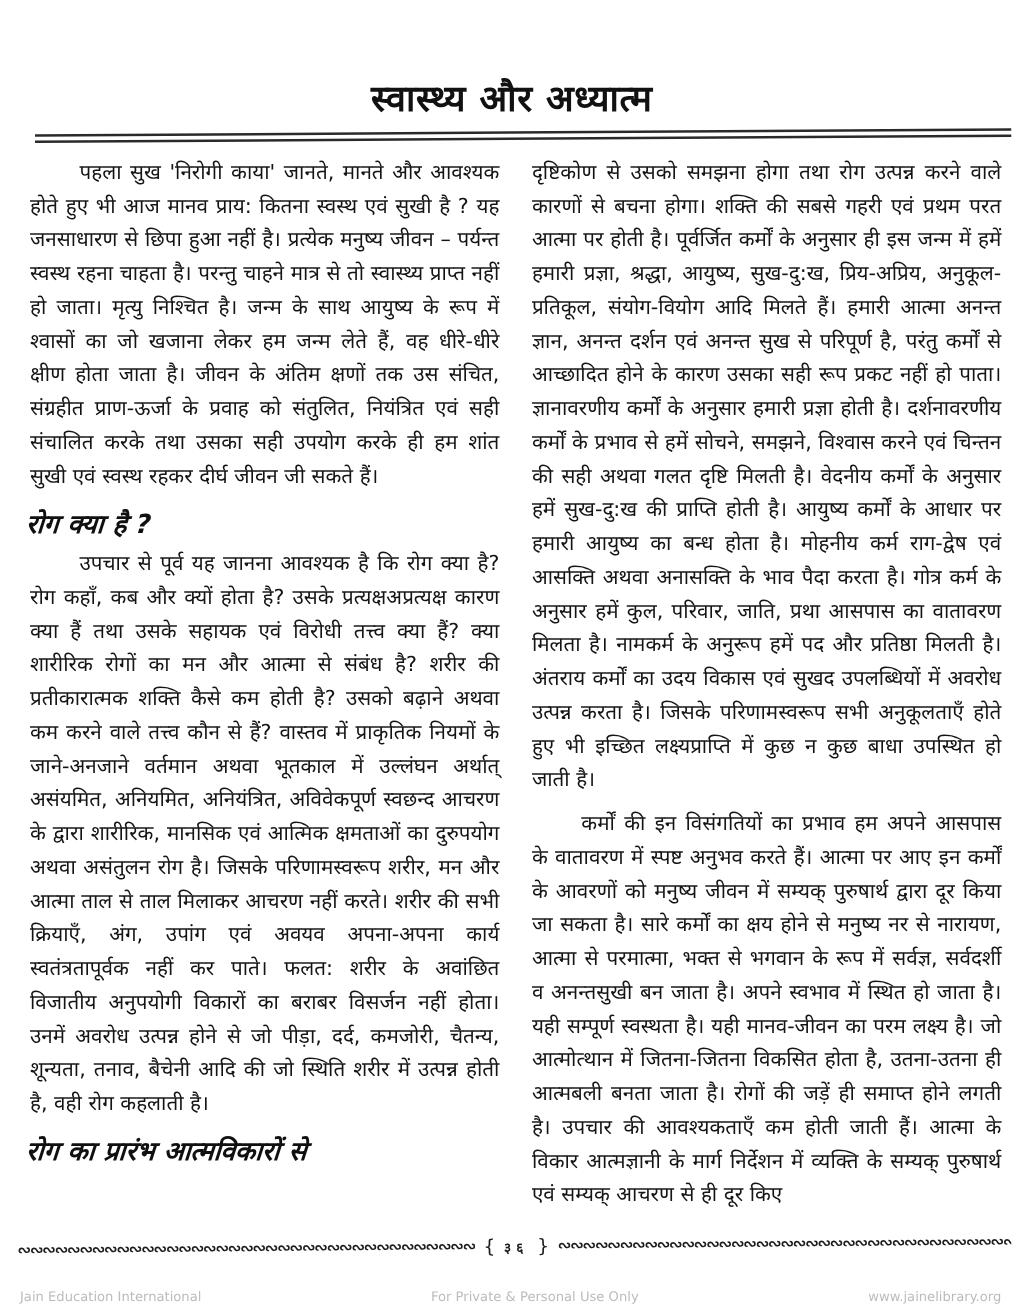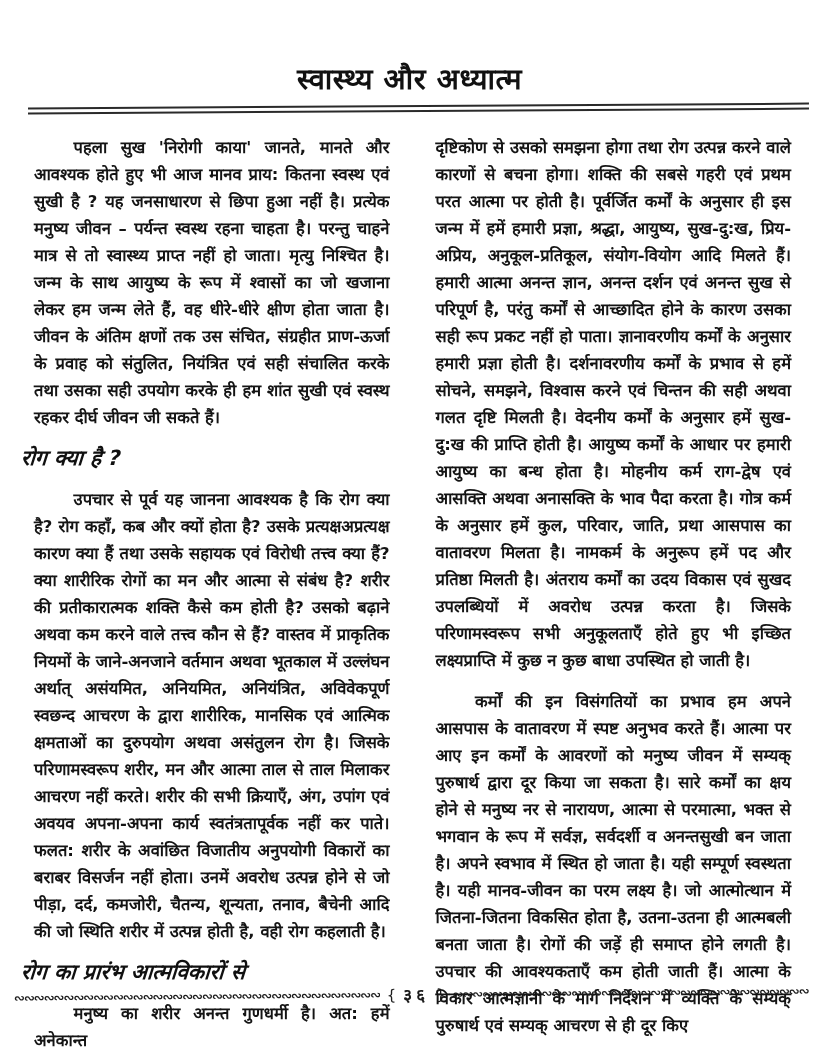--- a/index.html
+++ b/index.html
@@ -58,21 +58,21 @@
     gap: 18px;
     padding: 8px 14px 0 20px;
   }
   .col {
     flex: 1 1 0;
     font-size: 16.5px;
     line-height: 27px;
     text-align: justify;
     color: #141414;
   }
-  .col p { margin: 14px; font-weight: bold; }
+  .col p { margin: 4px; }
   .col p.indent { text-indent: 2.4em; }
   .col p + p { margin-top: 8px; }
   .section-heading {
     margin: 12px 0 4px 0;
     font-size: 21px;
     font-weight: bold;
     font-style: italic;
     transform: skewX(-4deg);
     transform-origin: left bottom;
     color: #101010;
@@ -91,21 +91,21 @@
     transform: rotate(-0.5deg);
   }
   .chain {
     overflow: hidden;
     letter-spacing: -1px;
     flex: 1 1 0;
   }
   .chain.left { flex-basis: 46%; flex-grow: 0; flex-shrink: 0; width: 46%; }
   .chain.right { flex: 1; }
   .brace { font-size: 15px; padding: 0 7px; font-weight: normal; }
-  .page-num { font-size: 17px; letter-spacing: 4px; }
+  .page-num { font-size: 11px; letter-spacing: 4px; }
 
   
   .scan-footer {
     position: absolute;
     left: 0; right: 0; bottom: 8px;
     display: flex;
     justify-content: space-between;
     padding: 0 18px 0 16px;
     font-size: 10.5px;
     color: #bcbcbc;
@@ -120,30 +120,34 @@
     <h1 class="doc-title">स्वास्थ्य और अध्यात्म</h1>
     <div class="double-rule"></div>
   </div>
 
   <div class="columns">
     <section class="col">
       <p class="indent">पहला सुख 'निरोगी काया' जानते, मानते और आवश्यक होते हुए भी आज मानव प्राय:  कितना स्वस्थ एवं सुखी है ? यह जनसाधारण से छिपा हुआ नहीं है। प्रत्येक मनुष्य जीवन – पर्यन्त स्वस्थ रहना चाहता है। परन्तु चाहने मात्र से तो स्वास्थ्य प्राप्त नहीं हो जाता। मृत्यु  निश्चित है। जन्म के साथ आयुष्य के रूप में श्वासों का जो खजाना लेकर हम जन्म लेते  हैं, वह धीरे-धीरे क्षीण होता जाता है। जीवन के अंतिम क्षणों तक उस संचित, संग्रहीत प्राण-ऊर्जा के प्रवाह को संतुलित, नियंत्रित एवं सही संचालित करके तथा उसका सही उपयोग  करके ही हम शांत सुखी एवं स्वस्थ रहकर दीर्घ जीवन जी सकते हैं।</p>
       <h2 class="section-heading">रोग क्या है ?</h2>
       <p class="indent">उपचार से पूर्व यह जानना आवश्यक है कि रोग क्या है? रोग कहाँ, कब और क्यों होता है? उसके प्रत्यक्षअप्रत्यक्ष कारण क्या हैं तथा उसके सहायक एवं विरोधी तत्त्व क्या हैं?  क्या शारीरिक रोगों का मन और आत्मा से संबंध है? शरीर की प्रतीकारात्मक शक्ति कैसे  कम होती है? उसको बढ़ाने अथवा कम करने वाले तत्त्व कौन से हैं? वास्तव में प्राकृतिक  नियमों के जाने-अनजाने वर्तमान अथवा भूतकाल में उल्लंघन अर्थात् असंयमित, अनियमित,  अनियंत्रित, अविवेकपूर्ण स्वछन्द आचरण के द्वारा शारीरिक, मानसिक एवं आत्मिक क्षमताओं  का दुरुपयोग अथवा असंतुलन रोग है। जिसके परिणामस्वरूप शरीर, मन और आत्मा ताल  से ताल मिलाकर आचरण नहीं करते। शरीर की सभी क्रियाएँ, अंग, उपांग एवं अवयव  अपना-अपना कार्य स्वतंत्रतापूर्वक नहीं कर पाते। फलत: शरीर के अवांछित विजातीय अनुपयोगी विकारों का बराबर विसर्जन नहीं होता। उनमें अवरोध उत्पन्न होने से जो पीड़ा,  दर्द, कमजोरी, चैतन्य, शून्यता, तनाव, बैचेनी आदि की जो स्थिति शरीर में उत्पन्न होती  है, वही रोग कहलाती है।</p>
       <h2 class="section-heading">रोग का प्रारंभ आत्मविकारों से</h2>
-      <p class="indent">मनुष्य का शरीर अनन्त गुणधर्मी है। अत: हमें अनेकान्त</p>
     </section>
     <section class="col">
       <p>दृष्टिकोण से उसको समझना होगा  तथा रोग उत्पन्न करने वाले कारणों से बचना होगा। शक्ति की सबसे गहरी एवं प्रथम परत आत्मा पर होती है। पूर्वर्जित कर्मों के अनुसार ही इस जन्म में हमें हमारी प्रज्ञा, श्रद्धा, आयुष्य, सुख-दु:ख, प्रिय-अप्रिय, अनुकूल-प्रतिकूल, संयोग-वियोग आदि मिलते हैं। हमारी  आत्मा अनन्त ज्ञान, अनन्त दर्शन एवं अनन्त सुख से परिपूर्ण है, परंतु कर्मों से आच्छादित  होने के कारण उसका सही रूप प्रकट नहीं हो पाता। ज्ञानावरणीय कर्मों के अनुसार हमारी  प्रज्ञा होती है। दर्शनावरणीय कर्मों के प्रभाव से हमें सोचने, समझने, विश्वास करने एवं  चिन्तन की सही अथवा गलत दृष्टि मिलती है। वेदनीय कर्मों के अनुसार हमें सुख-दु:ख की  प्राप्ति होती है। आयुष्य कर्मों के आधार पर हमारी आयुष्य का बन्ध होता है। मोहनीय कर्म  राग-द्वेष एवं आसक्ति अथवा अनासक्ति के भाव पैदा करता है। गोत्र कर्म के अनुसार हमें  कुल, परिवार, जाति, प्रथा आसपास का वातावरण मिलता है। नामकर्म के अनुरूप हमें पद और  प्रतिष्ठा मिलती है। अंतराय कर्मों का उदय विकास एवं सुखद उपलब्धियों में अवरोध उत्पन्न  करता है। जिसके परिणामस्वरूप सभी अनुकूलताएँ होते हुए भी इच्छित लक्ष्यप्राप्ति में कुछ  न कुछ बाधा उपस्थित हो जाती है।</p>
       <p class="indent">कर्मों की इन विसंगतियों का प्रभाव हम अपने आसपास के वातावरण में स्पष्ट अनुभव करते  हैं। आत्मा पर आए इन कर्मों के आवरणों को मनुष्य जीवन में सम्यक् पुरुषार्थ द्वारा दूर किया जा सकता है। सारे कर्मों का क्षय होने से मनुष्य नर से नारायण, आत्मा से  परमात्मा, भक्त से भगवान के रूप में सर्वज्ञ, सर्वदर्शी व अनन्तसुखी बन जाता है। अपने  स्वभाव में स्थित हो जाता है। यही सम्पूर्ण स्वस्थता है। यही मानव-जीवन का परम लक्ष्य  है। जो आत्मोत्थान में जितना-जितना विकसित होता है, उतना-उतना ही आत्मबली बनता  जाता है। रोगों की जड़ें ही समाप्त होने लगती है। उपचार की आवश्यकताएँ कम होती जाती  हैं। आत्मा के विकार आत्मज्ञानी के मार्ग निर्देशन में व्यक्ति के सम्यक् पुरुषार्थ एवं सम्यक्  आचरण से ही दूर किए</p>
     </section>
   </div>
 
   <div class="chain-border">
     <span class="chain left">∾∾∾∾∾∾∾∾∾∾∾∾∾∾∾∾∾∾∾∾∾∾∾∾∾∾∾∾∾∾∾∾∾∾∾∾∾∾∾∾∾∾∾∾∾∾∾∾∾∾∾∾∾∾∾∾∾∾∾∾∾∾∾∾∾∾∾∾∾∾∾∾∾∾∾∾∾∾∾∾</span>
     <span class="brace">{</span>
     <span class="page-num">३६</span>
     <span class="brace">}</span>
     <span class="chain right">∾∾∾∾∾∾∾∾∾∾∾∾∾∾∾∾∾∾∾∾∾∾∾∾∾∾∾∾∾∾∾∾∾∾∾∾∾∾∾∾∾∾∾∾∾∾∾∾∾∾∾∾∾∾∾∾∾∾∾∾∾∾∾∾∾∾∾∾∾∾∾∾∾∾∾∾∾∾∾∾</span>
   </div>
 
+  <div class="scan-footer">
+    <span>Jain Education International</span>
+    <span>For Private &amp; Personal Use Only</span>
+    <span>www.jainelibrary.org</span>
+  </div>
 
 </div>
 
 </body></html>

